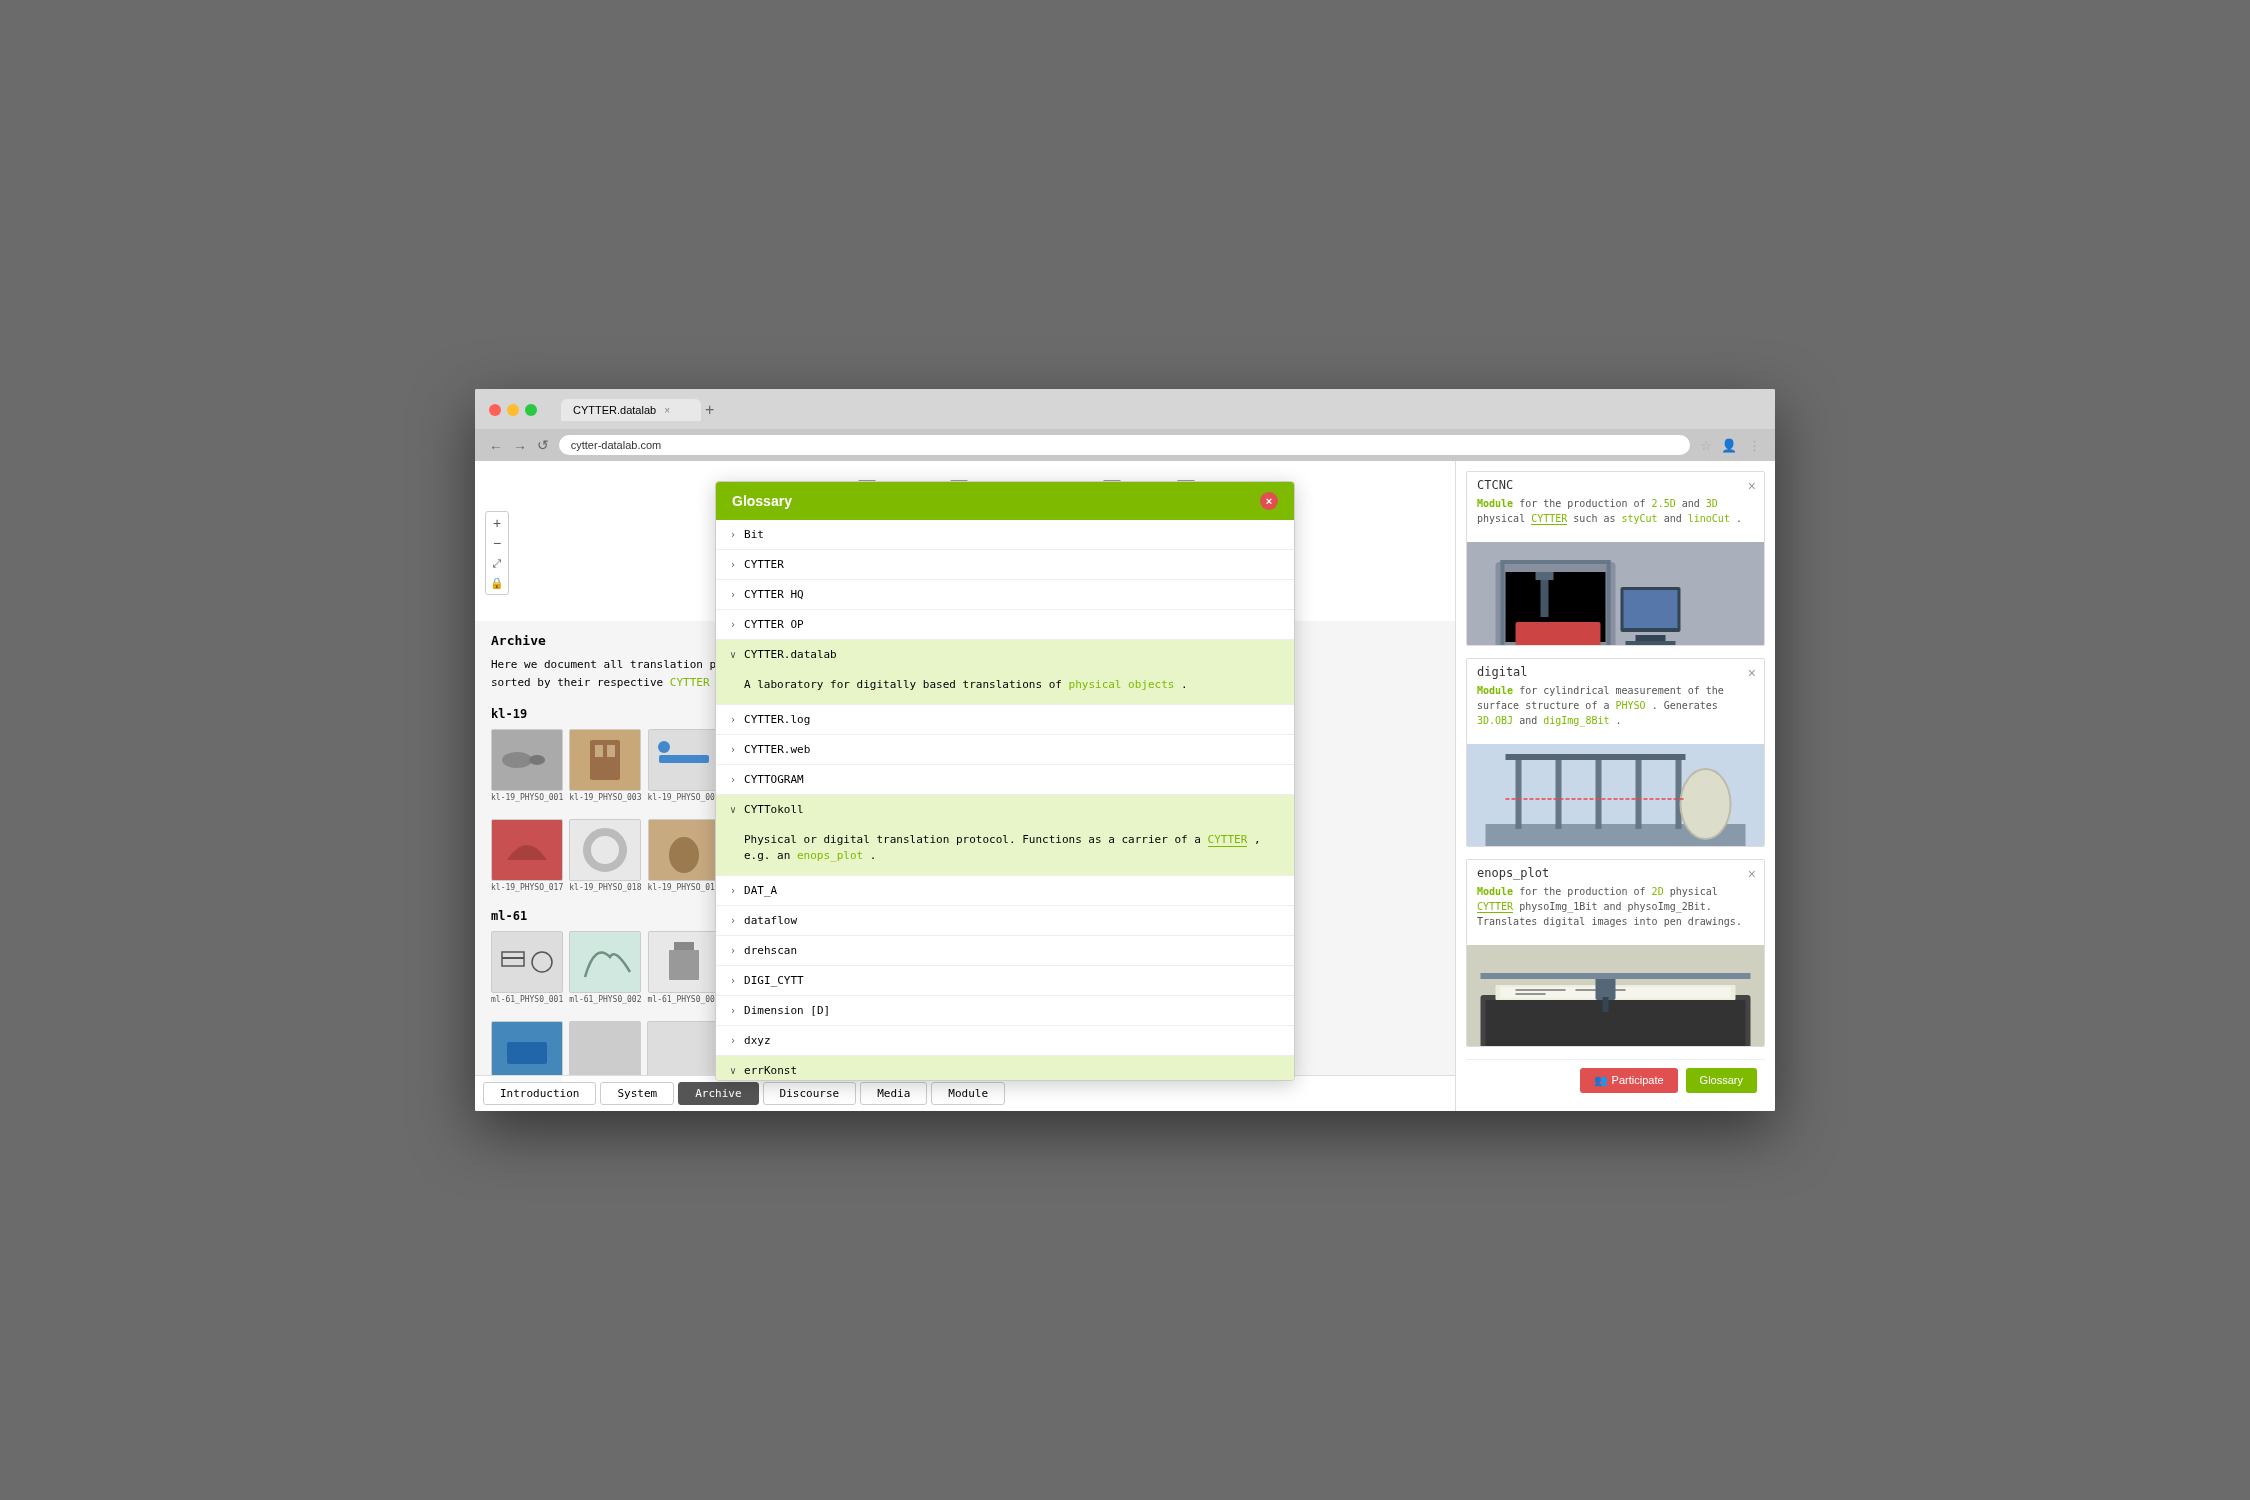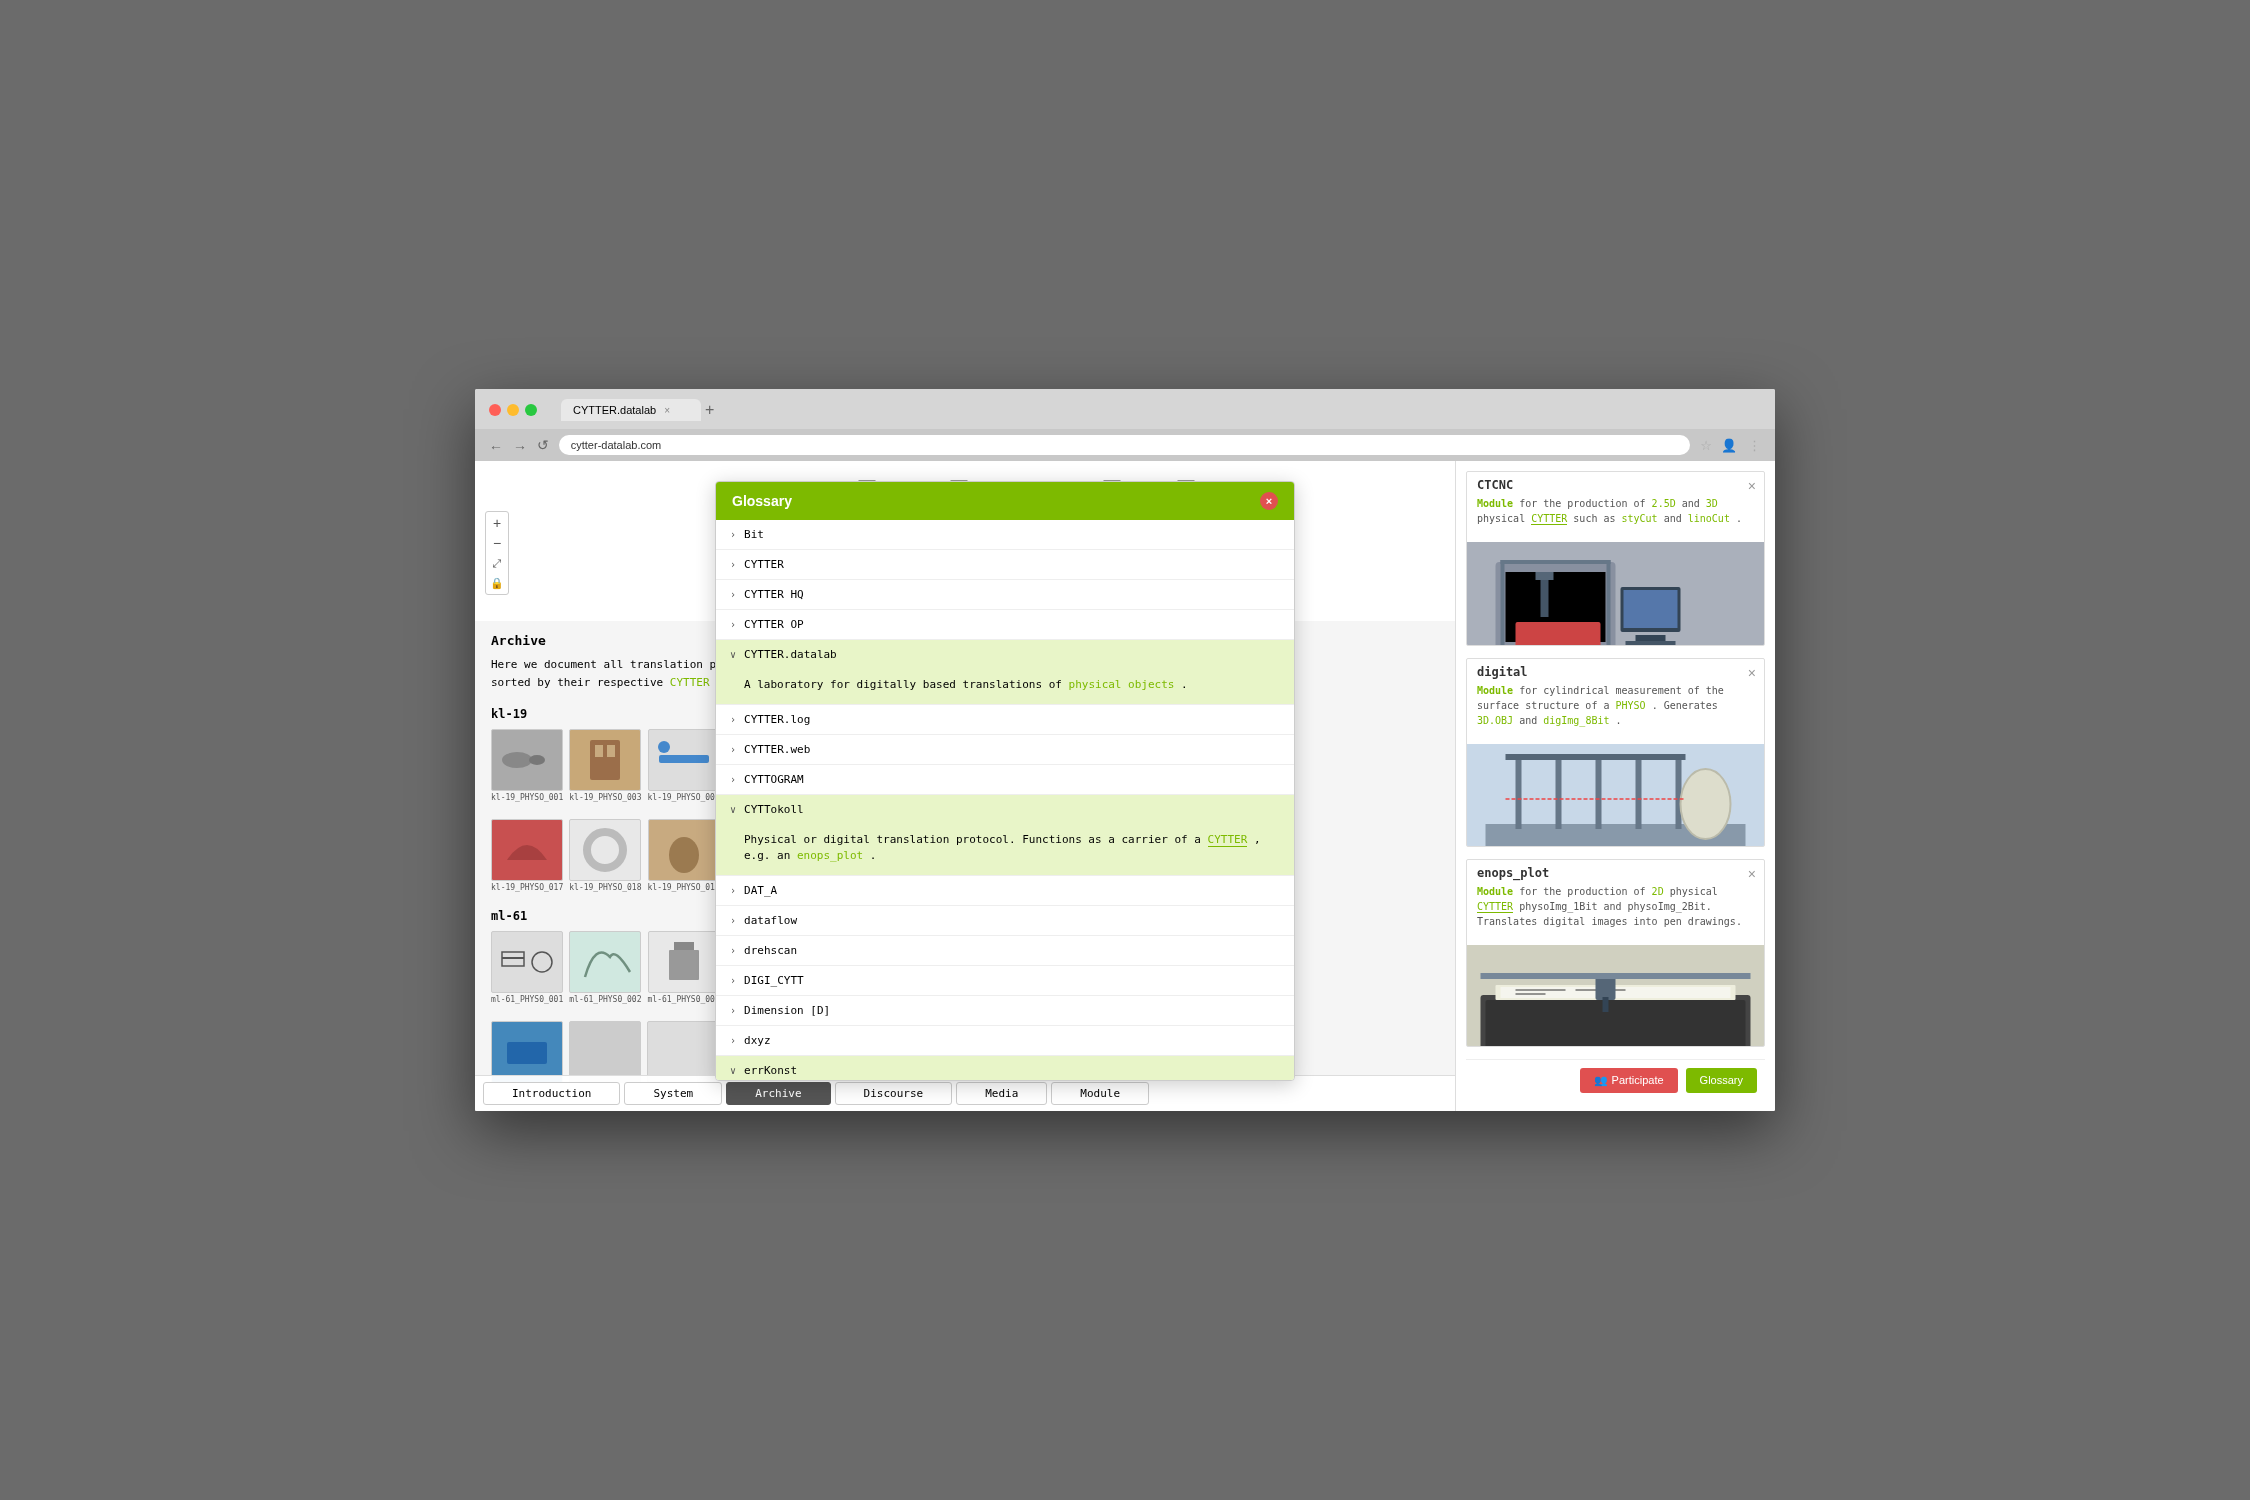--- a/index.html
+++ b/index.html
@@ -167,21 +167,21 @@
       bottom: 0;
       left: 0;
       right: 0;
       background: rgba(255,255,255,0.95);
       border-top: 1px solid #ddd;
       display: flex;
       gap: 4px;
       padding: 6px 8px;
     }
     .btab {
-      padding: 4px 28px;
+      padding: 4px 16px;
       font-size: 11px;
       font-family: monospace;
       border: 1px solid #ccc;
       border-radius: 3px;
       background: white;
       cursor: pointer;
     }
     .btab-active {
       background: #555;
       color: white;
@@ -261,21 +261,21 @@
       overflow: hidden;
       position: relative;
     }
     .module-close {
       position: absolute;
       top: 6px; right: 8px;
       font-size: 14px; color: #999; cursor: pointer;
     }
     .module-title {
       font-size: 12px;
-      font-weight: bold;
+      font-weight: normal;
       font-family: monospace;
       padding: 6px 10px 0;
       color: #333;
     }
     .module-desc {
       font-size: 10px;
       font-family: monospace;
       padding: 4px 10px 16px;
       color: #555;
       line-height: 1.5;

